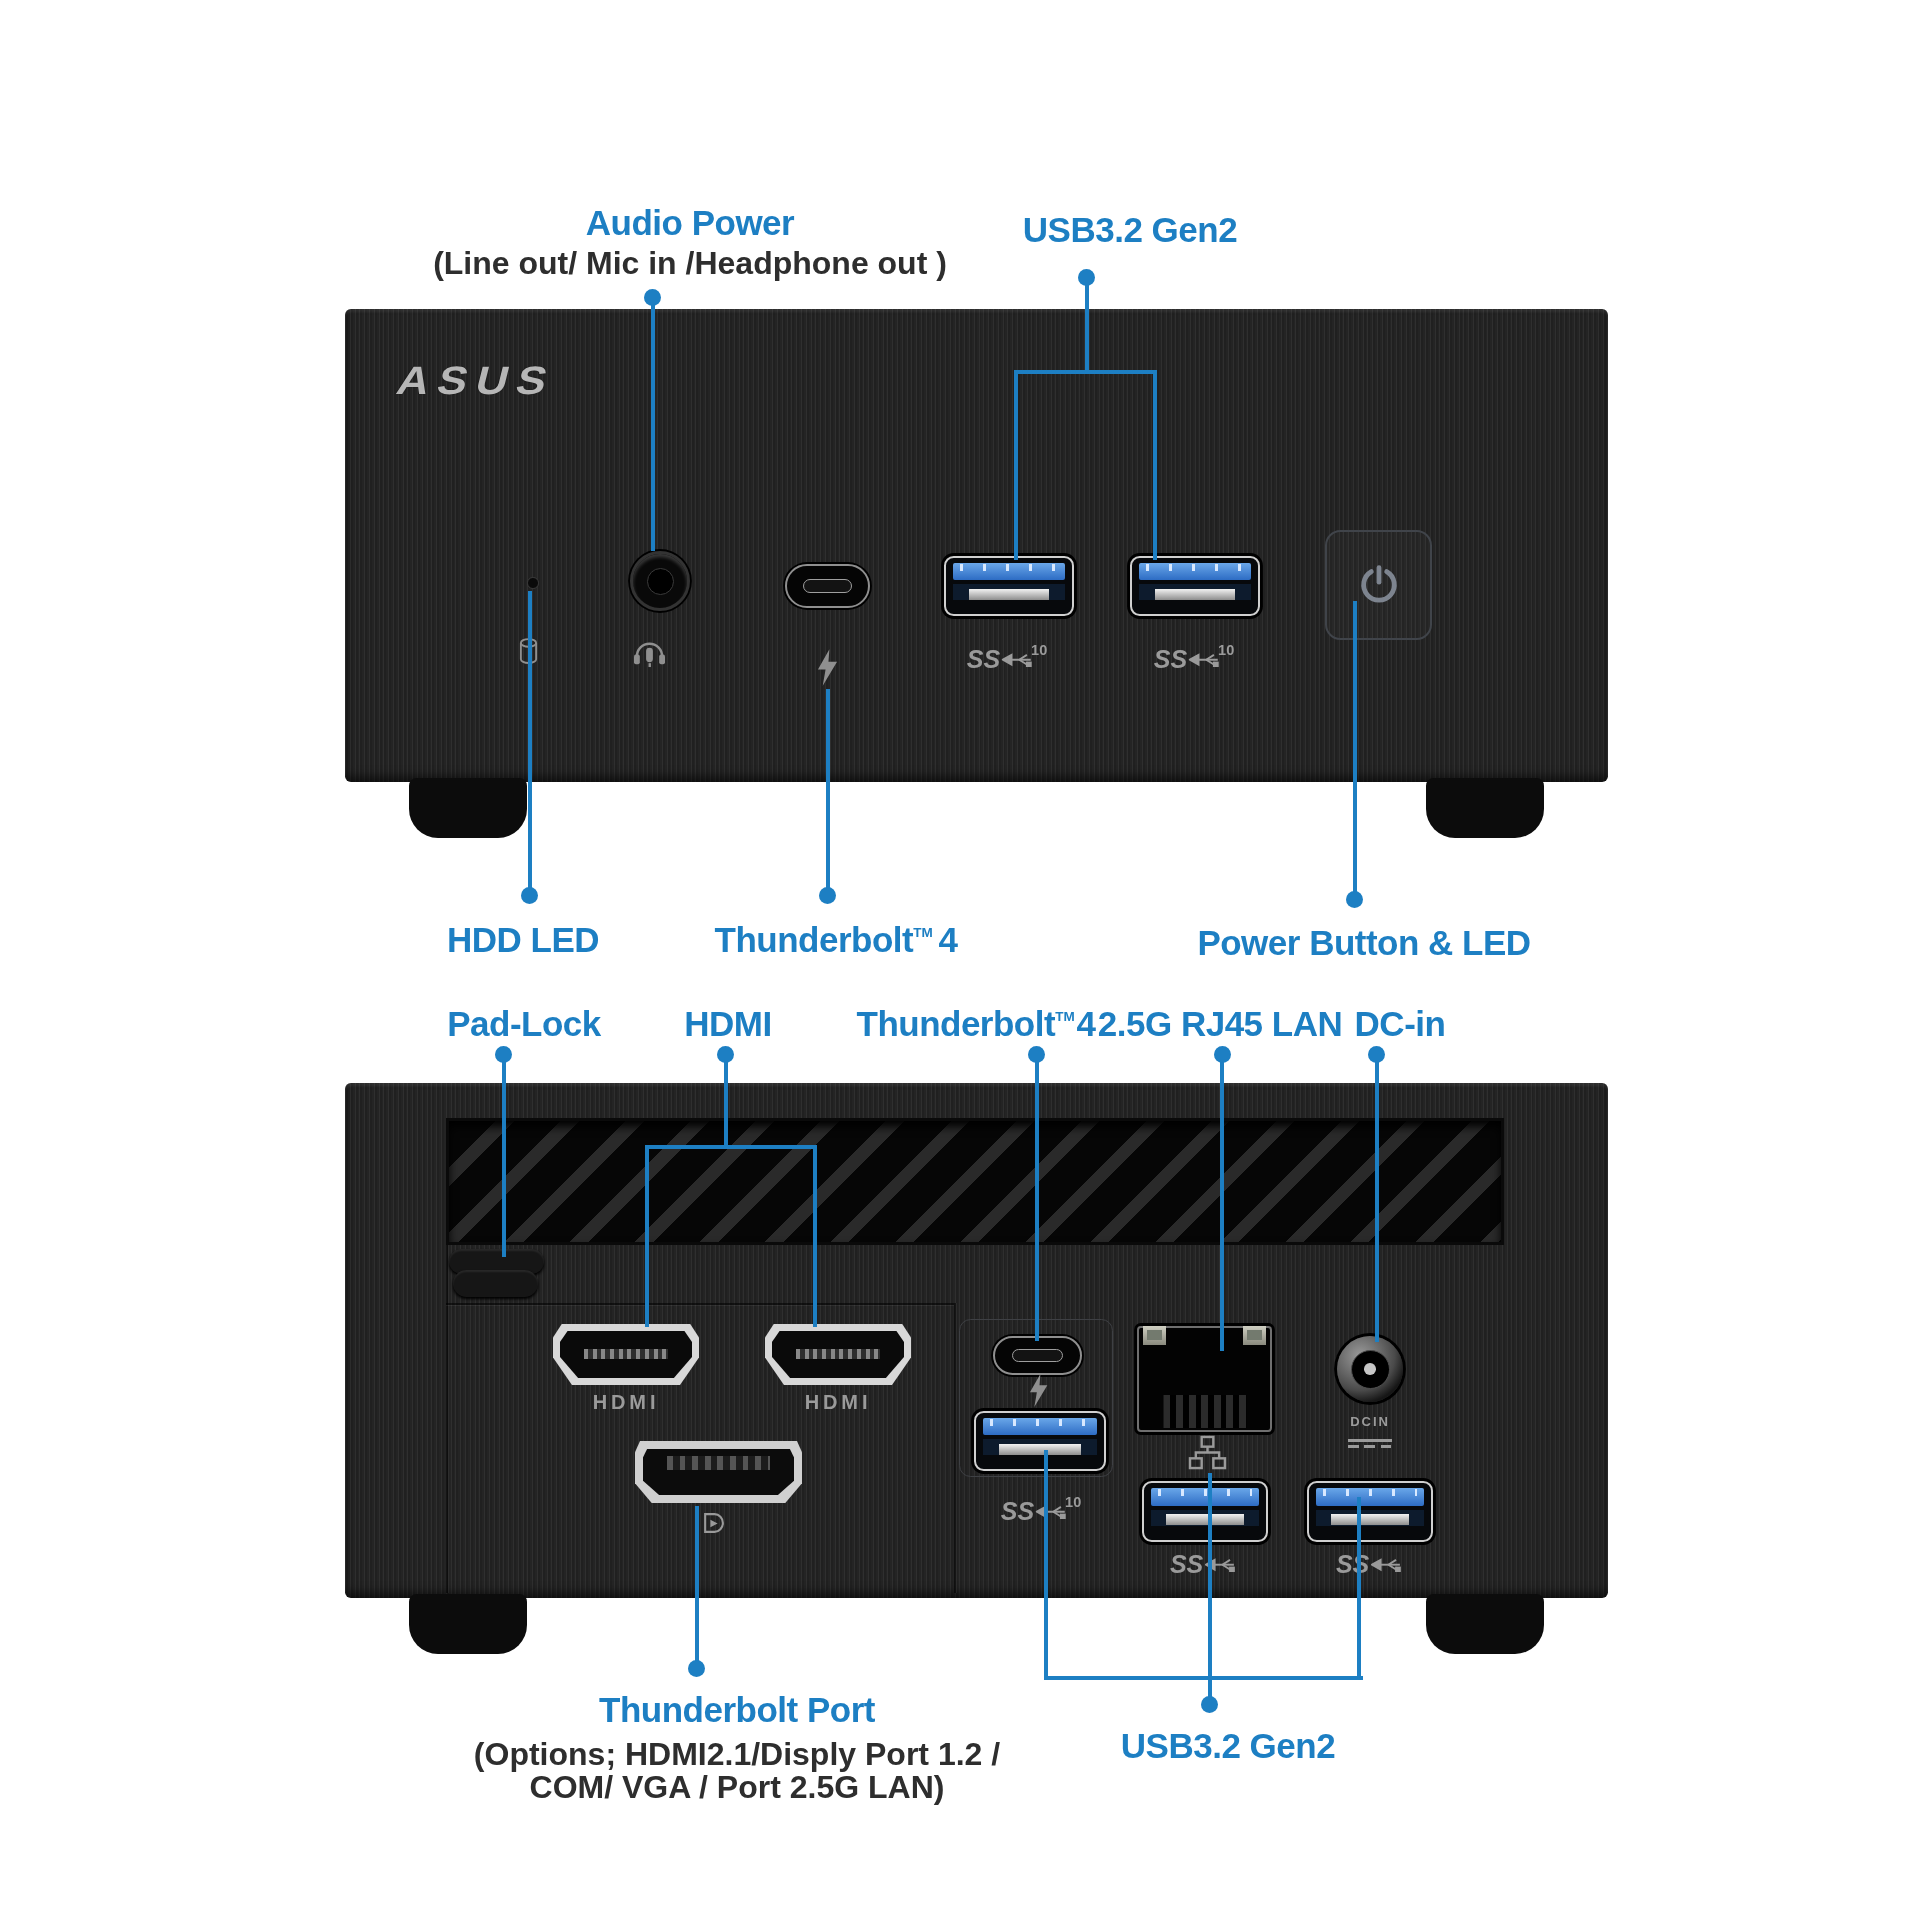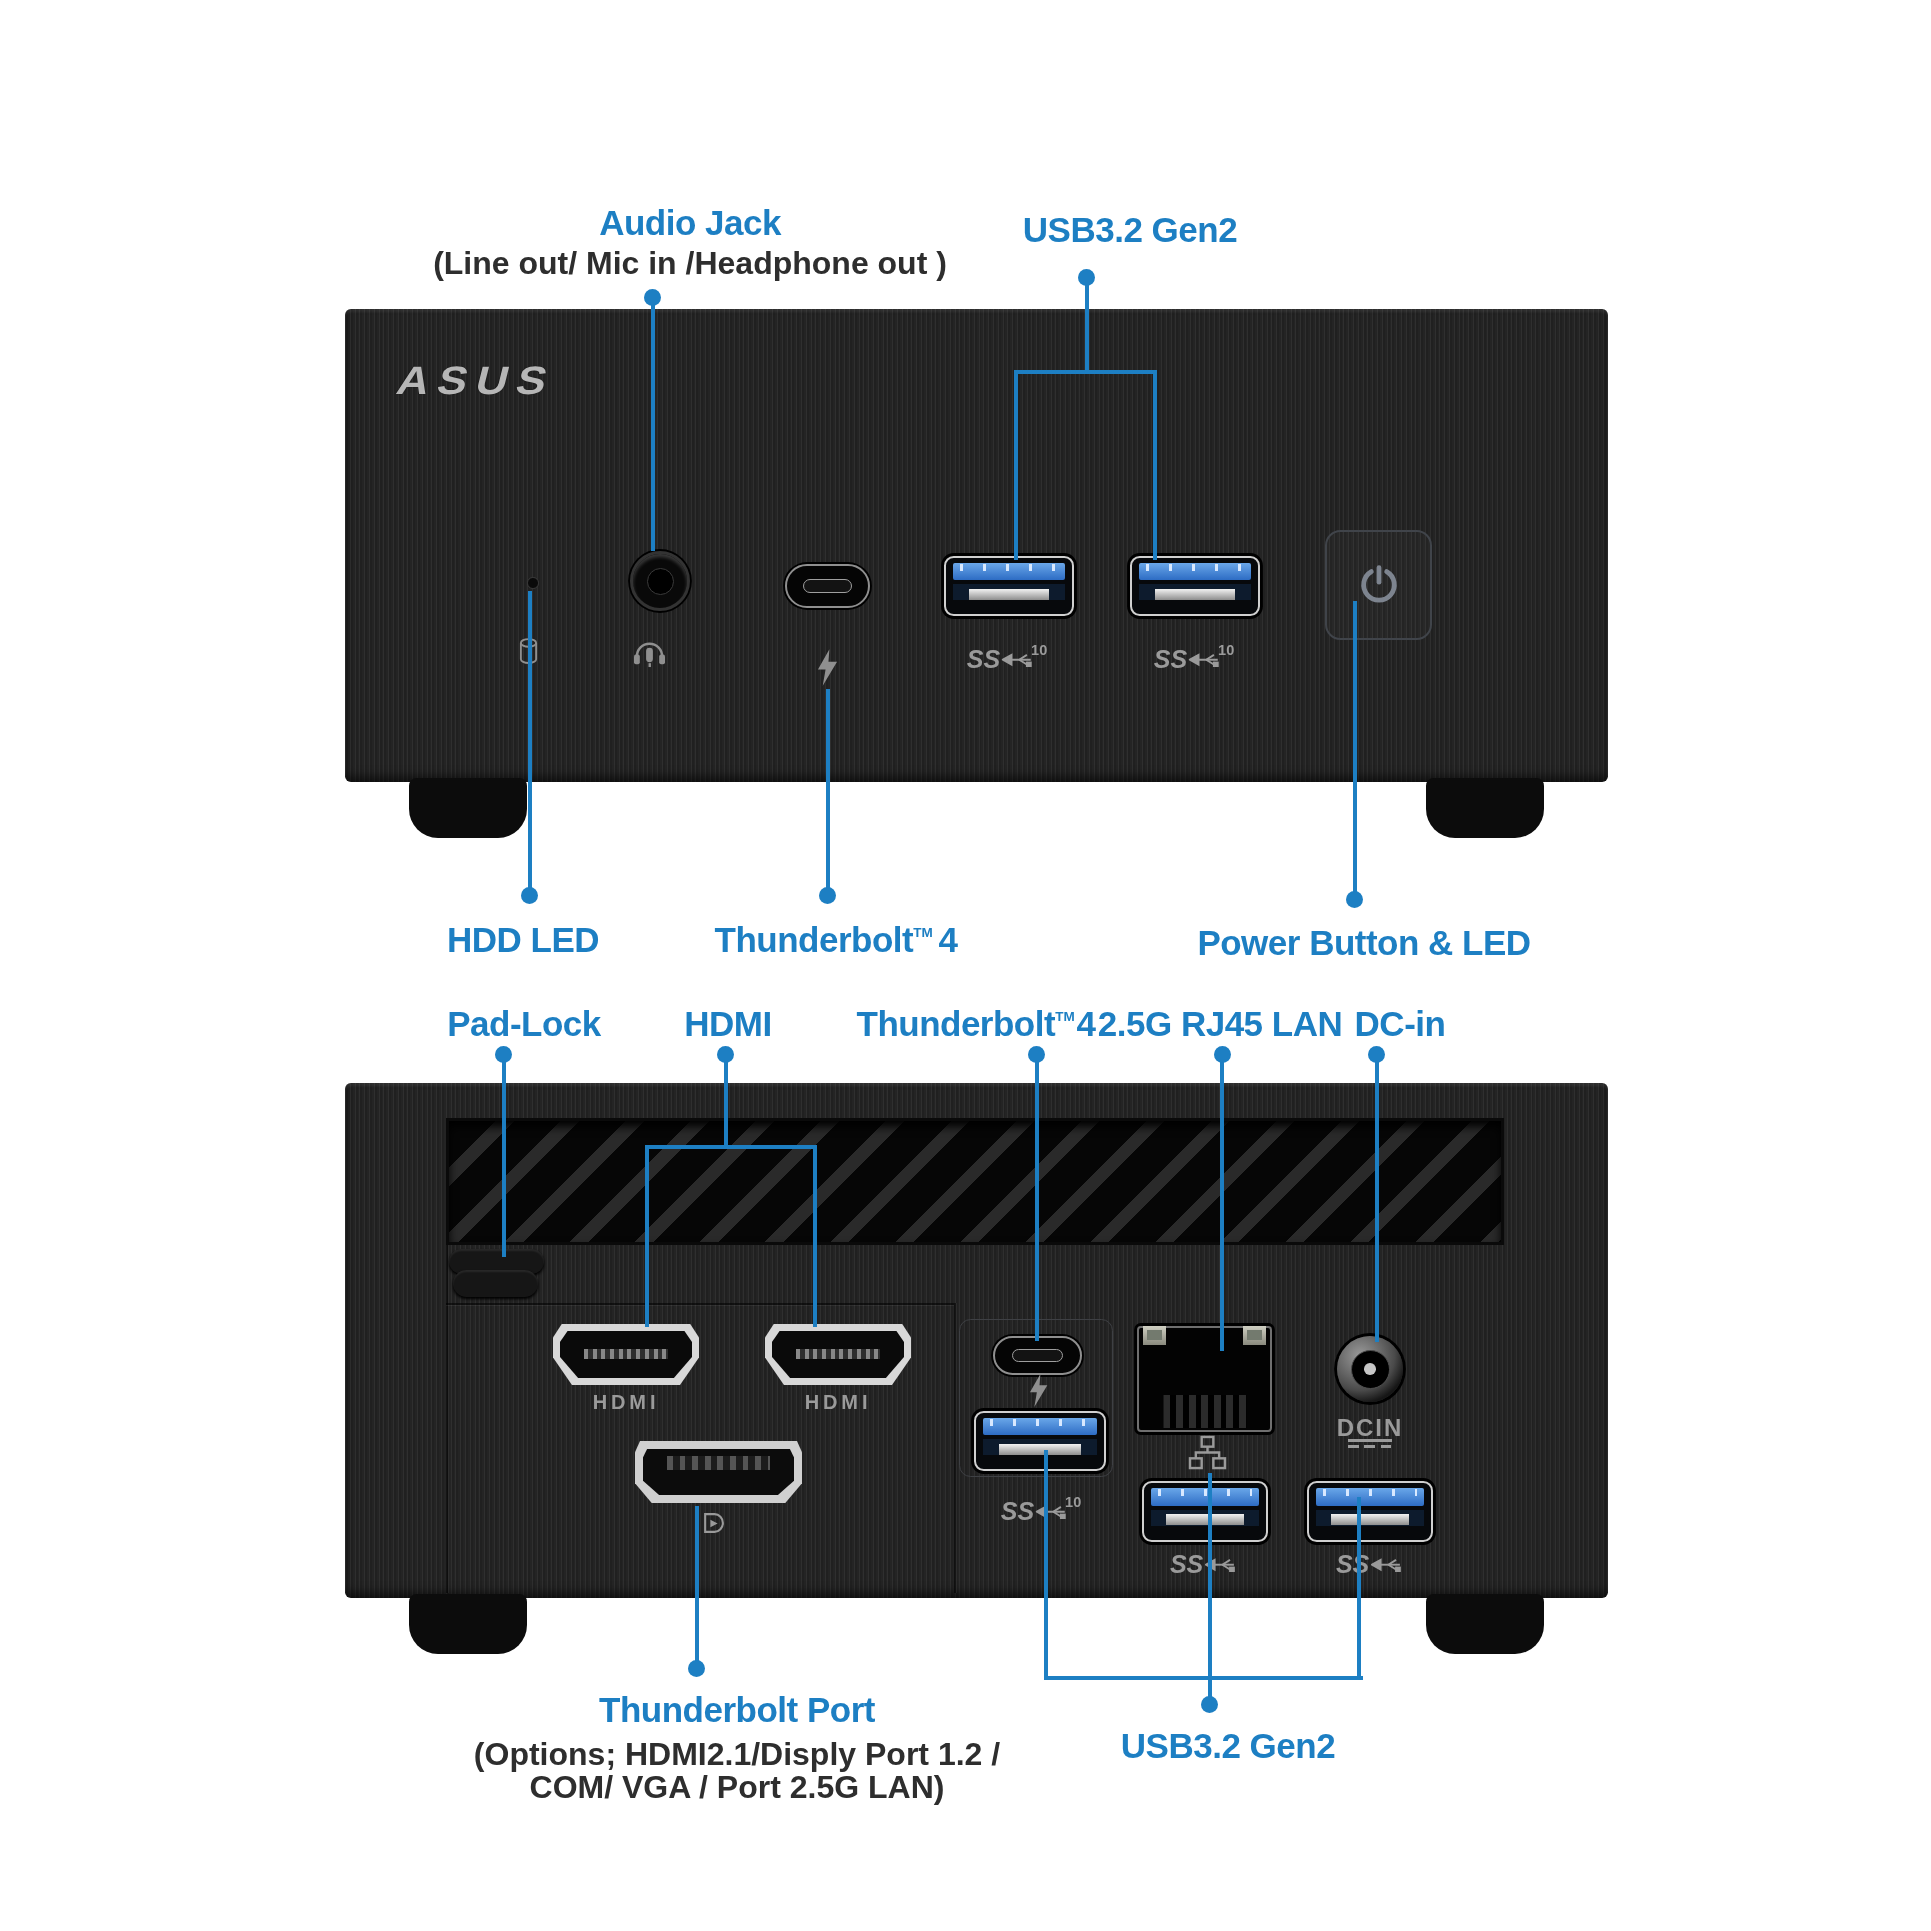--- a/index.html
+++ b/index.html
@@ -65,36 +65,36 @@
   .rjwin{position:absolute;top:1.9px;width:15.4px;height:9.7px;background:#737a6e;}
   .teeth{position:absolute;left:50%;transform:translateX(-50%);bottom:1.9px;width:83px;height:33px;background:#000;
         background-image:repeating-linear-gradient(90deg,#2b2b2b 0 6.8px, transparent 6.8px 12.6px);}
   .dcin{position:absolute;border-radius:50%;background:radial-gradient(circle at 35% 30%, #9a9a9a, #4a4a4a 55%, #161616 75%);
         display:flex;align-items:center;justify-content:center;box-shadow:0 0 0 2.9px #000;}
   .dcinin{width:37px;height:37px;border-radius:50%;background:#000;border:1.9px solid #4e4e4e;
         display:flex;align-items:center;justify-content:center;}
   .dcpin{width:11.6px;height:11.6px;border-radius:50%;background:#c6c6c6;}
   .portmark{position:absolute;transform:translateX(-50%);color:#9a9a9a;font-weight:bold;white-space:nowrap;}
   .hdmitxt{font-size:20px;letter-spacing:3.9px;}
-  .dcintxt{font-size:24px;letter-spacing:1.9px;}
+  .dcintxt{font-size:13px;letter-spacing:1.9px;}
   .dcdash{position:absolute;transform:translateX(-50%);width:44px;}
   .dcdash .bar{height:2.9px;background:#9a9a9a;margin-bottom:2.9px;}
   .dcdash .dashes{height:2.9px;background:repeating-linear-gradient(90deg,#9a9a9a 0 10.6px, transparent 10.6px 16.4px);}
   .ssmark{position:absolute;transform:translateX(-50%);color:#9a9a9a;font-weight:bold;font-style:italic;
         font-size:25px;white-space:nowrap;display:flex;align-items:center;z-index:12;}
   .ssmark svg{margin-left:1.9px;}
   .sssup{font-size:14.5px;font-style:normal;vertical-align:11.6px;position:relative;top:-9.7px;margin-left:-3.9px;}
   .groupbox{position:absolute;border:1.9px solid #3e4044;border-radius:11.6px;box-sizing:border-box;}
 </style>
 </head>
 <body>
 
 <div id="canvas">
 
-  <div class="lbl" style="left:690px;top:203px;">Audio Jack</div>
+  <div class="lbl" style="left:690px;top:203px;">Audio Power</div>
   <div class="sublbl" style="left:690px;top:245px;">(Line out/ Mic in /Headphone out )</div>
   <div class="lbl" style="left:1130px;top:210px;">USB3.2 Gen2</div>
 
   <div class="dot" style="left:644px;top:289px;"></div>
   <div class="vline" style="left:651px;top:295px;height:256px;"></div>
   <div class="dot" style="left:1078px;top:269px;"></div>
   <div class="vline" style="left:1085px;top:276px;height:98px;"></div>
   <div class="hline" style="left:1014px;top:370px;width:143px;"></div>
   <div class="vline" style="left:1014px;top:370px;height:190px;"></div>
   <div class="vline" style="left:1153px;top:370px;height:190px;"></div>

